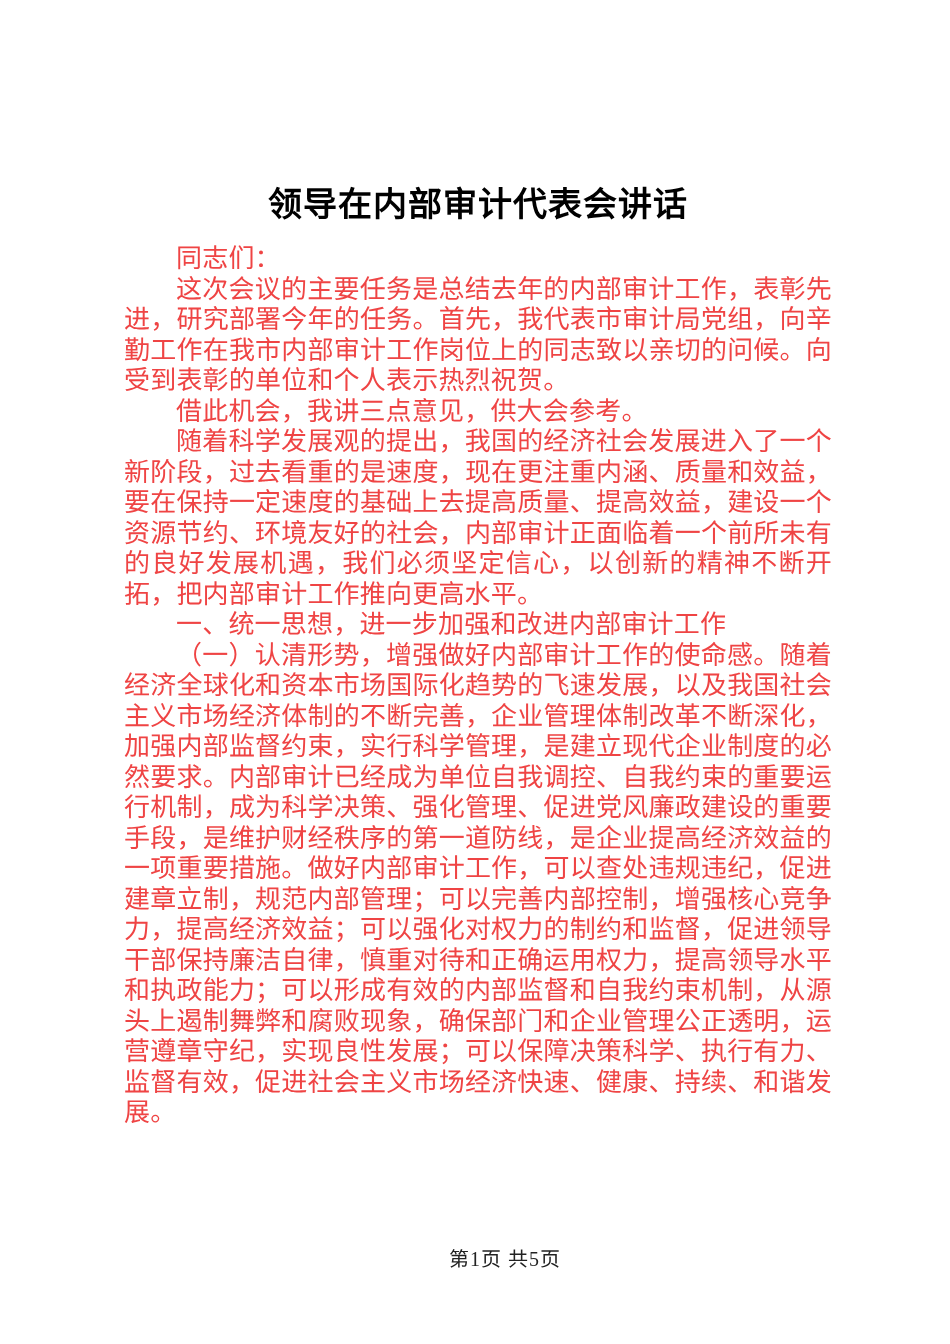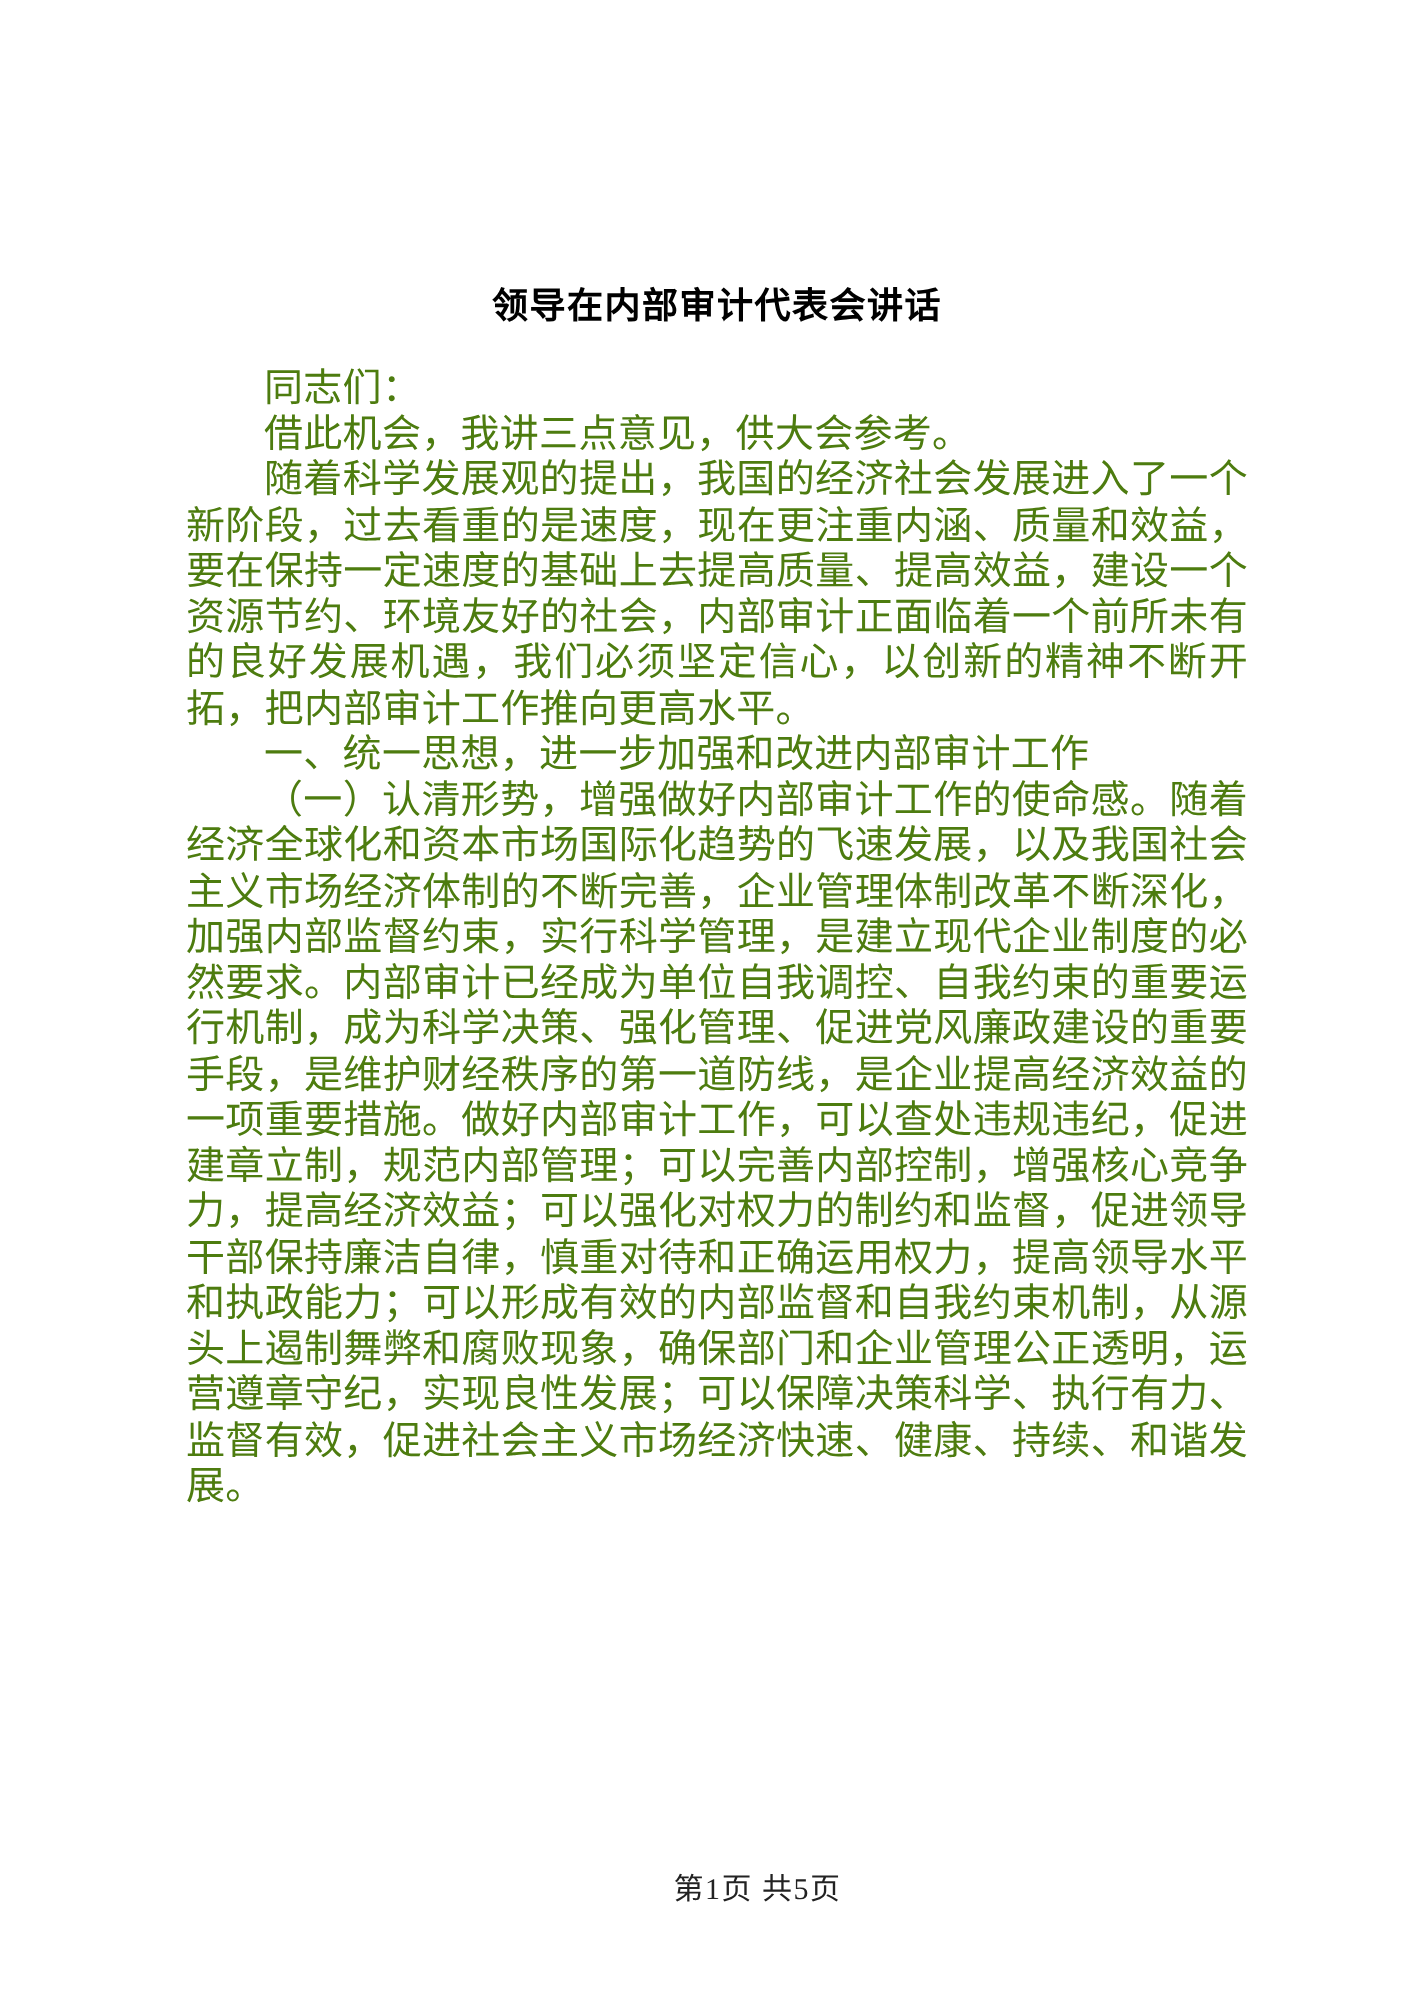--- a/index.html
+++ b/index.html
@@ -15,57 +15,58 @@
   }
   .page {
     position: absolute;
     left: 0; top: 0;
     width: 950px;
     height: 1344px;
     padding: 182px 118px 0 124px;
   }
   .doc-title {
     margin: 0 0 16px 0;
-    font-size: 24px;
+    font-size: 34px;
     font-weight: 700;
     line-height: 46px;
     text-align: center;
     letter-spacing: 1px;
     color: #000000;
   }
   .doc-body p {
     margin: 0;
     font-size: 26px;
     line-height: 30.5px;
     letter-spacing: 0.2px;
     text-align: justify;
     text-justify: inter-character;
     line-break: strict;
     text-indent: 52px;
-    color: #4d7c0f;
+    color: #ef4444;
     font-weight: 400;
   }
   .doc-footer {
     position: absolute;
     top: 1243px;
     left: 0;
     width: 1010px;
     text-align: center;
     font-size: 20px;
     letter-spacing: 1px;
     color: #222222;
   }
 </style>
 </head>
 <body>
 
 <div class="page">
   <h1 class="doc-title">领导在内部审计代表会讲话</h1>
   <div class="doc-body">
       <p>同志们：</p>
+      <p>这次会议的主要任务是总结去年的内部审计工作，表彰先进，研究部署今年的任务。首先，我代表市审计局党组，向辛勤工作在我市内部审计工作岗位上的同志致以亲切的问候。向受到表彰的单位和个人表示热烈祝贺。</p>
       <p>借此机会，我讲三点意见，供大会参考。</p>
       <p>随着科学发展观的提出，我国的经济社会发展进入了一个新阶段，过去看重的是速度，现在更注重内涵、质量和效益，要在保持一定速度的基础上去提高质量、提高效益，建设一个资源节约、环境友好的社会，内部审计正面临着一个前所未有的良好发展机遇，我们必须坚定信心，以创新的精神不断开拓，把内部审计工作推向更高水平。</p>
       <p>一、统一思想，进一步加强和改进内部审计工作</p>
       <p>（一）认清形势，增强做好内部审计工作的使命感。随着经济全球化和资本市场国际化趋势的飞速发展，以及我国社会主义市场经济体制的不断完善，企业管理体制改革不断深化，加强内部监督约束，实行科学管理，是建立现代企业制度的必然要求。内部审计已经成为单位自我调控、自我约束的重要运行机制，成为科学决策、强化管理、促进党风廉政建设的重要手段，是维护财经秩序的第一道防线，是企业提高经济效益的一项重要措施。做好内部审计工作，可以查处违规违纪，促进建章立制，规范内部管理；可以完善内部控制，增强核心竞争力，提高经济效益；可以强化对权力的制约和监督，促进领导干部保持廉洁自律，慎重对待和正确运用权力，提高领导水平和执政能力；可以形成有效的内部监督和自我约束机制，从源头上遏制舞弊和腐败现象，确保部门和企业管理公正透明，运营遵章守纪，实现良性发展；可以保障决策科学、执行有力、监督有效，促进社会主义市场经济快速、健康、持续、和谐发展。</p>
     </div>
 </div>
 
 <div class="doc-footer">
   <span class="page-info">第1页 共5页</span>
 </div>

